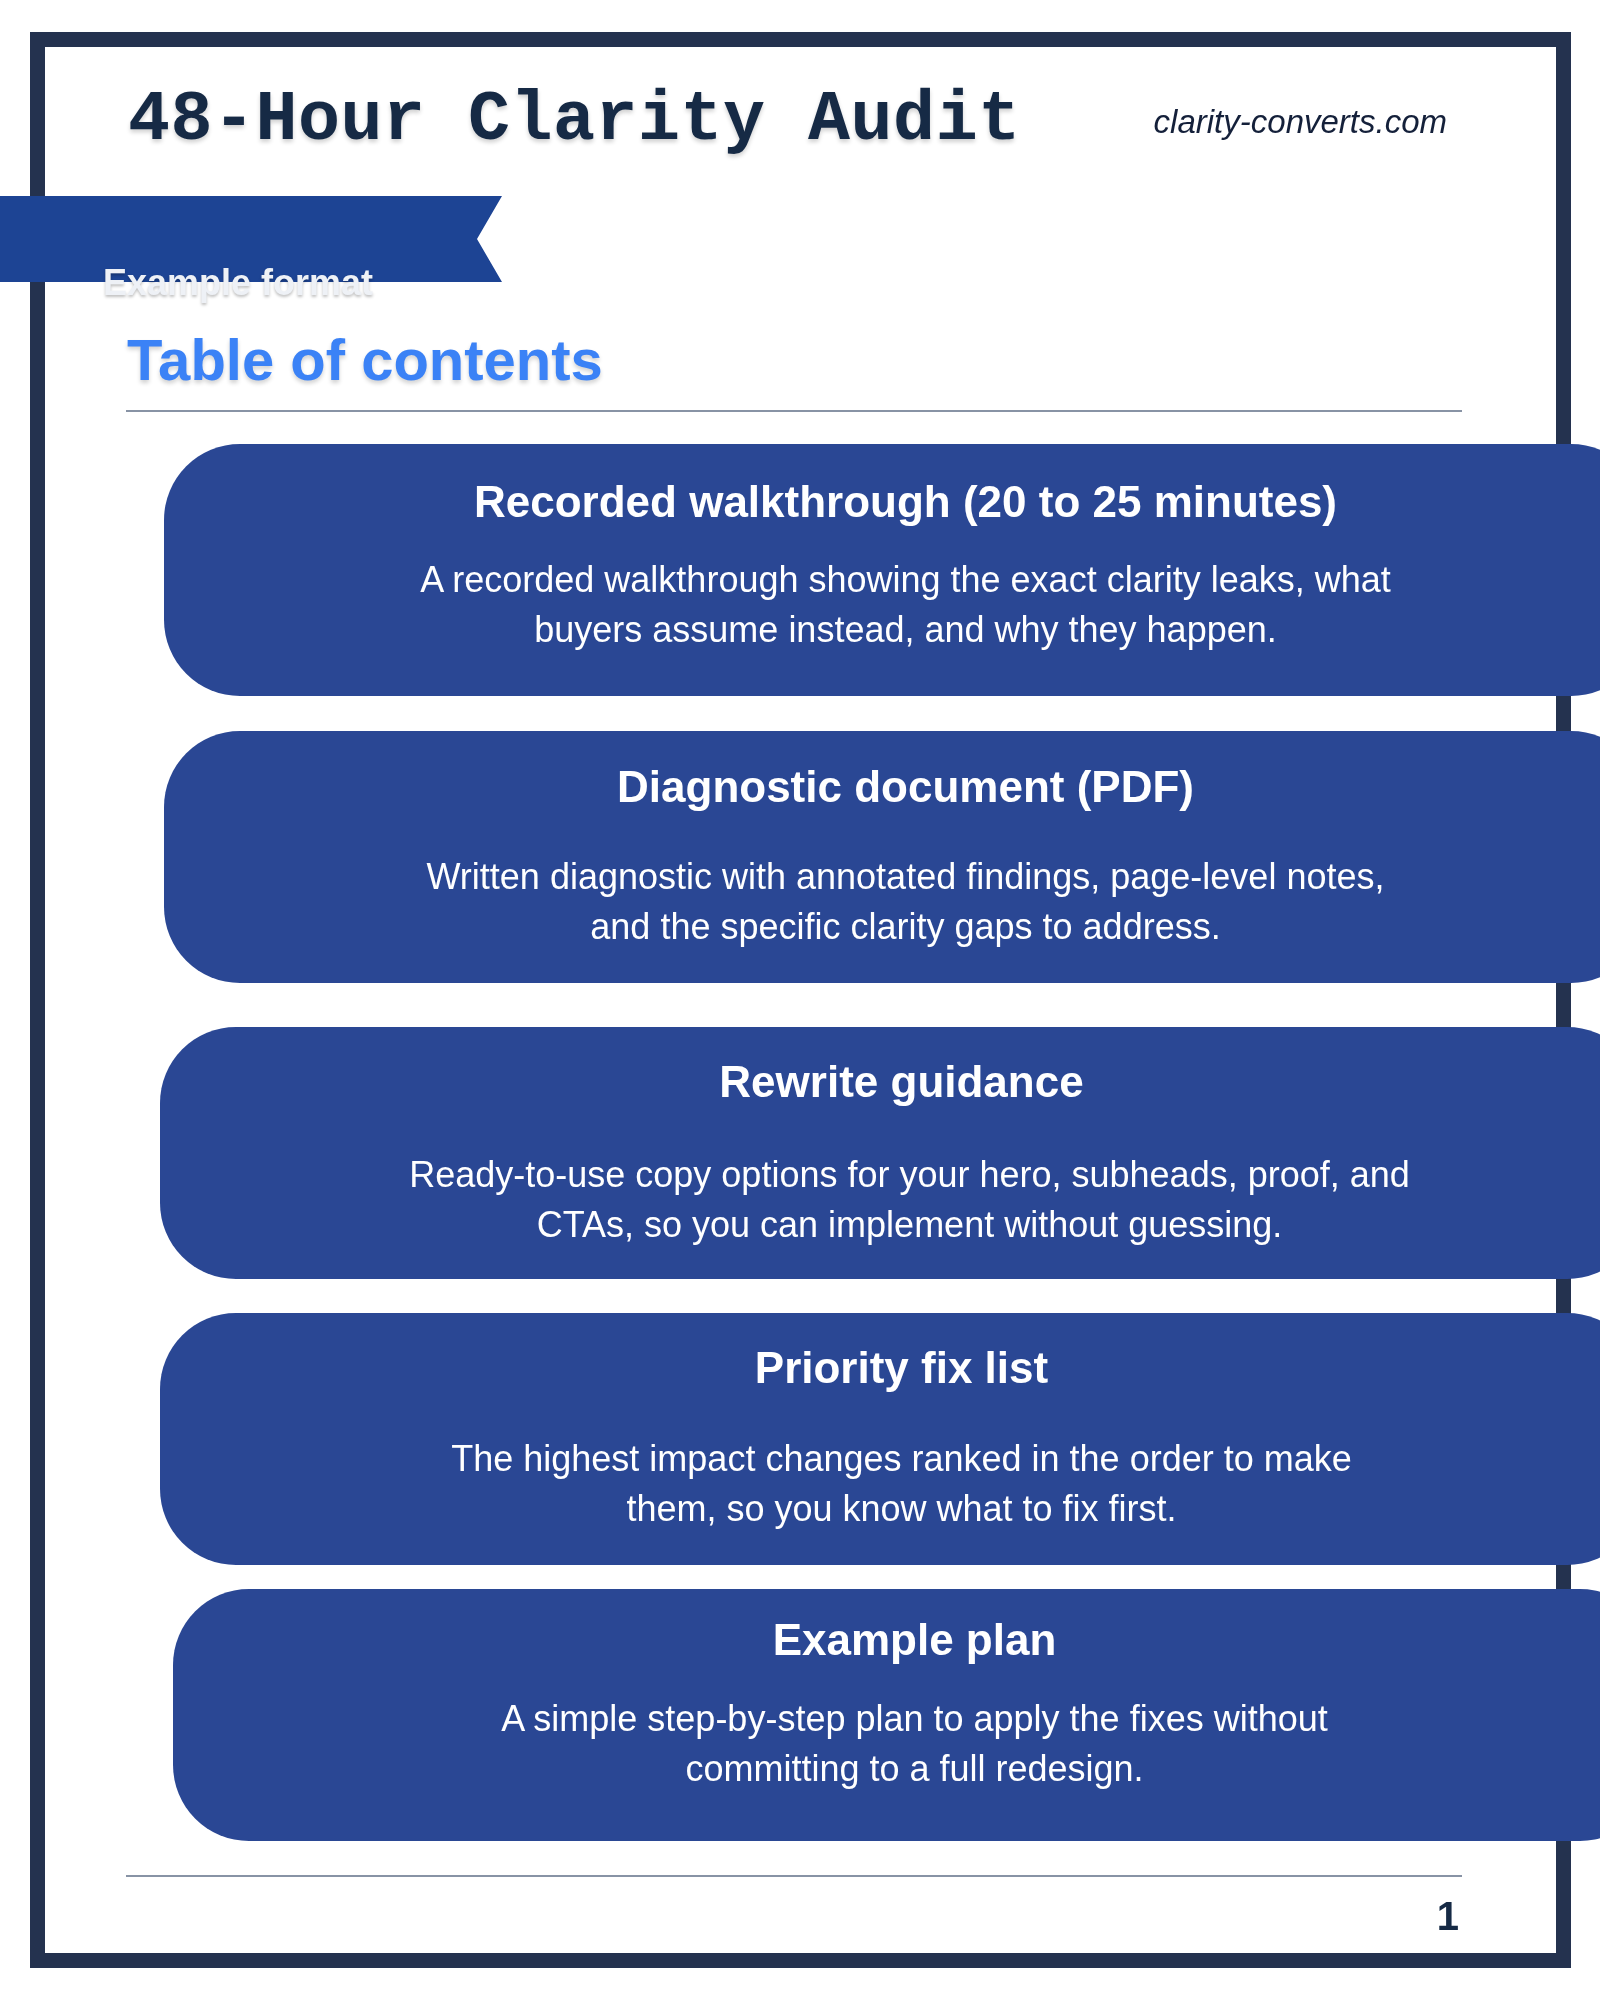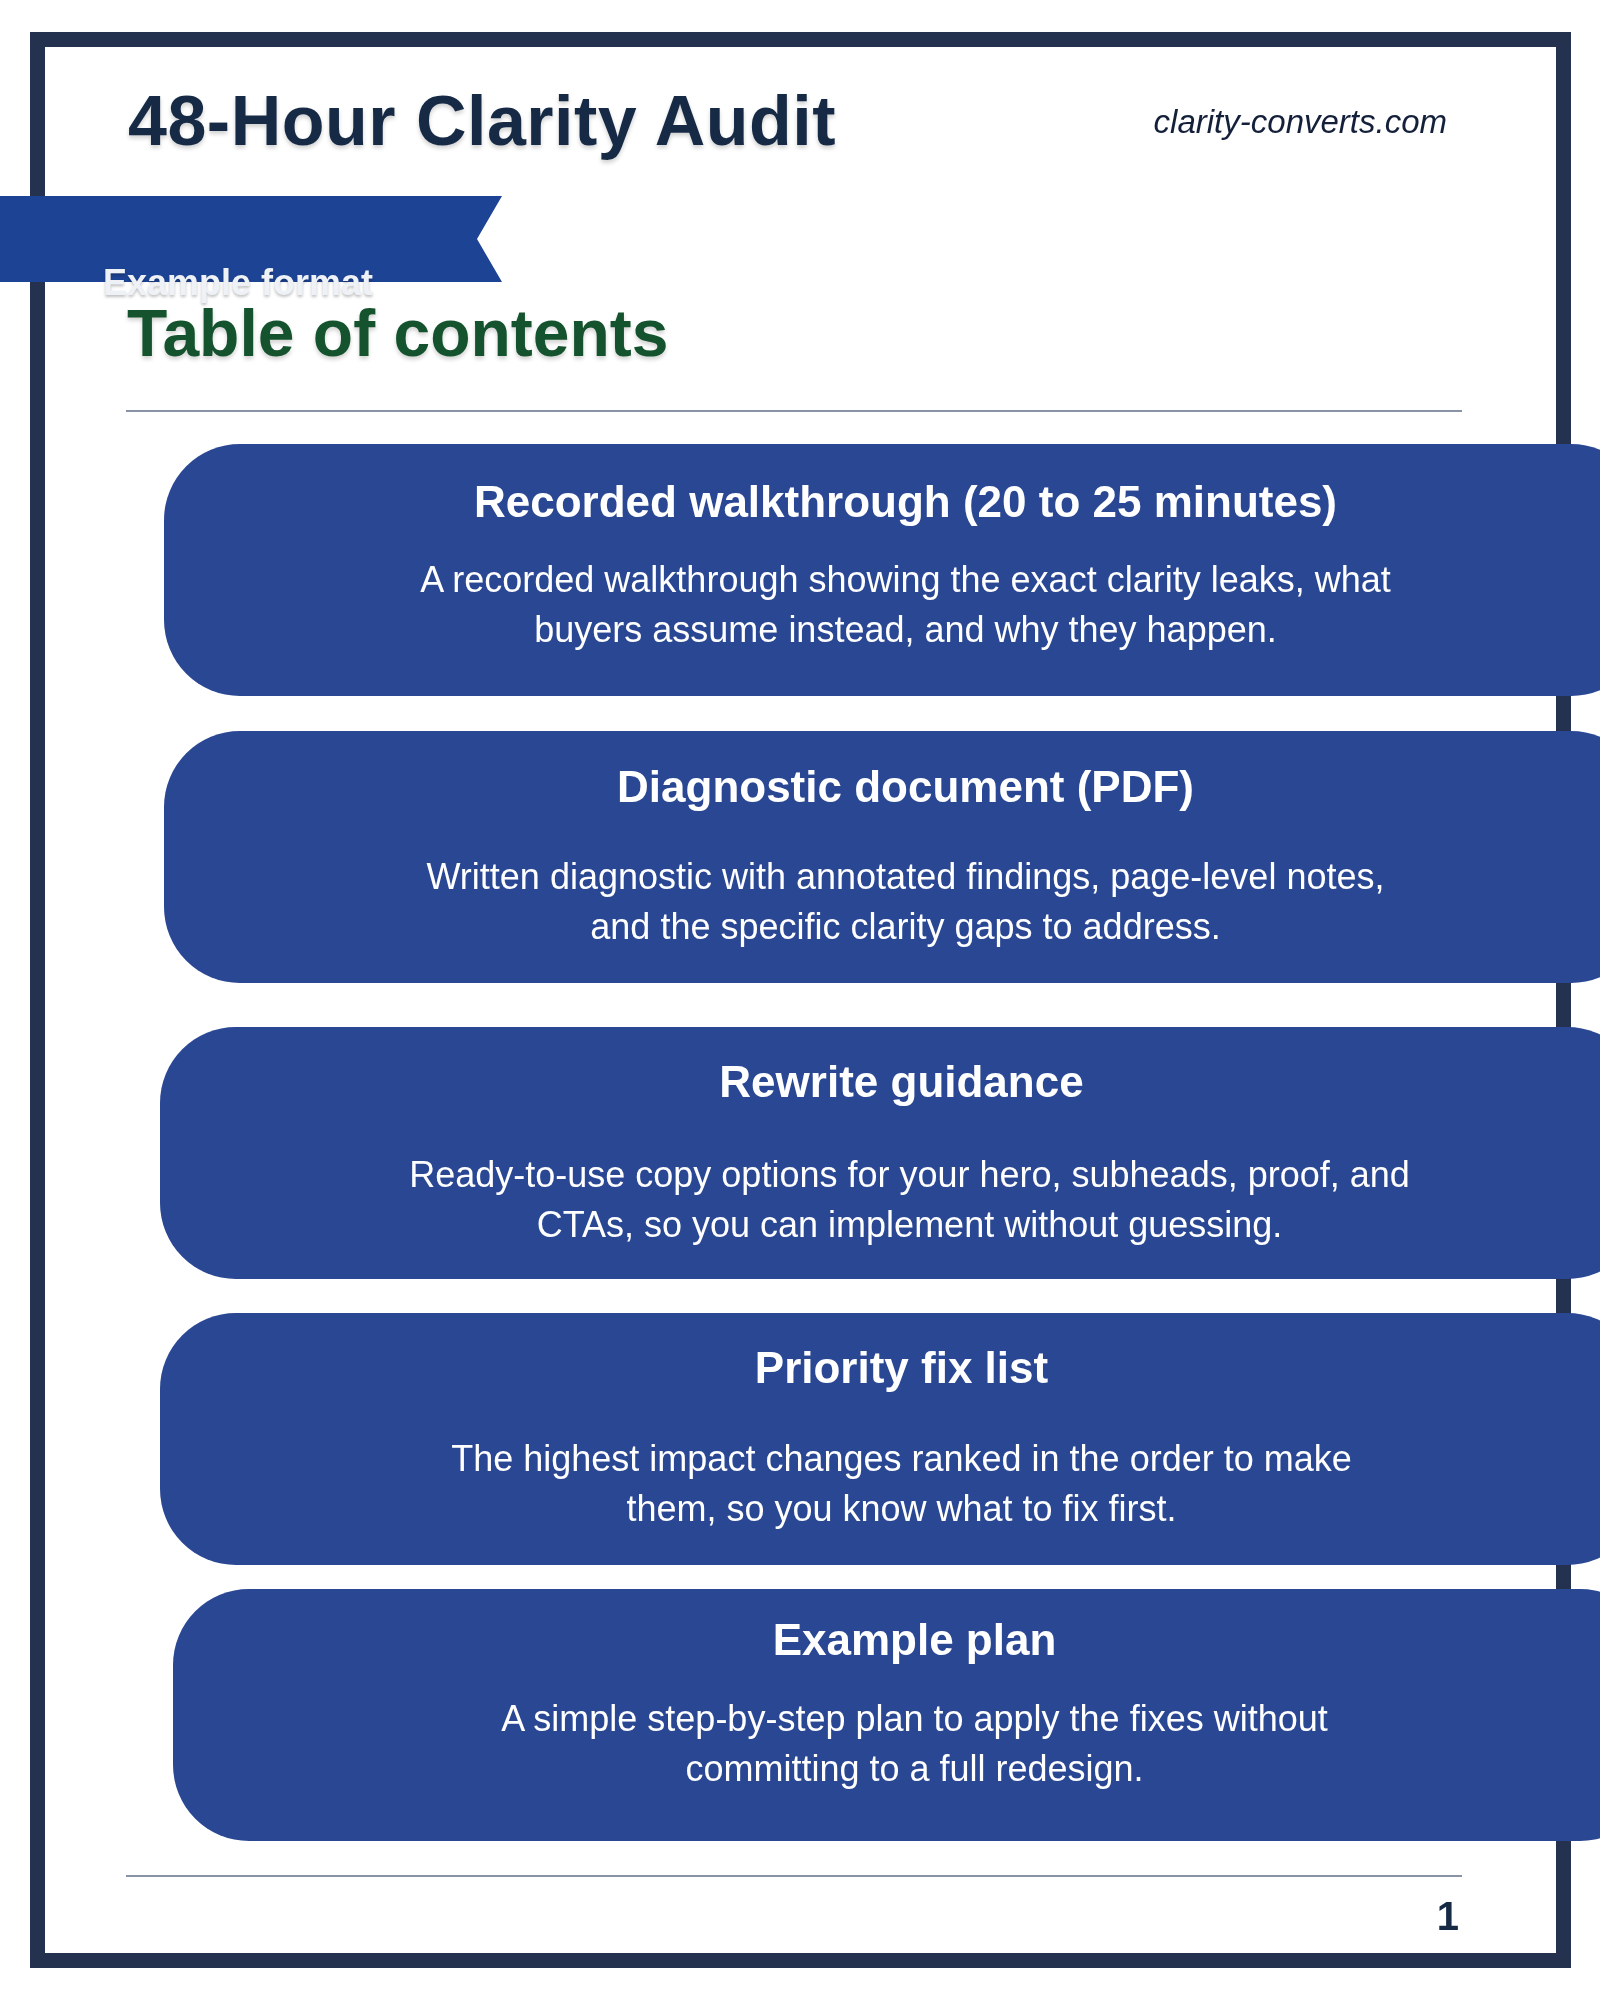--- a/index.html
+++ b/index.html
@@ -13,42 +13,43 @@
     width: 1541px; height: 1936px;
     box-sizing: border-box;
     border: 15px solid #24324f;
   }
   .doc-title {
     position: absolute; left: 128px; top: 86px;
     font-size: 70px; line-height: 70px; font-weight: 700;
     color: #162a45; white-space: nowrap;
     text-shadow: 0 3px 4px rgba(0,0,0,0.18);
     letter-spacing: 0.5px;
+    font-family: Liberation Mono, monospace;
   }
   .website {
     position: absolute; right: 153px; top: 105px;
     font-size: 33px; line-height: 33px; font-style: italic;
     color: #14203a; white-space: nowrap;
   }
   .ribbon {
     position: absolute; left: 0; top: 196px; width: 502px; height: 86px;
     background: #1d4494;
     clip-path: polygon(0 0, 502px 0, 477px 43px, 502px 86px, 0 86px);
   }
   .ribbon-label {
     position: absolute; left: 103px; top: 222px;
     font-size: 36px; line-height: 36px; font-weight: 600;
     color: #eef1f6; white-space: nowrap;
     text-shadow: 0 2px 3px rgba(0,0,0,0.25);
     margin-top: 43px;
   }
   .toc-heading {
-    position: absolute; left: 127px; top: 308px;
-    font-size: 66px; line-height: 50px; font-weight: 700;
-    color: #14532d; white-space: nowrap;
+    position: absolute; left: 127px; top: 335px;
+    font-size: 58px; line-height: 50px; font-weight: 700;
+    color: #3b82f6; white-space: nowrap;
     text-shadow: 0 3px 4px rgba(0,0,0,0.18);
   }
   .divider {
     position: absolute; left: 126px; width: 1336px; height: 0;
     border-top: 2px solid #8893a5;
   }
   .card {
     position: absolute; width: 1483px; height: 252px;
     background: #2a4794; border-radius: 76px;
     color: #ffffff; text-align: center;

